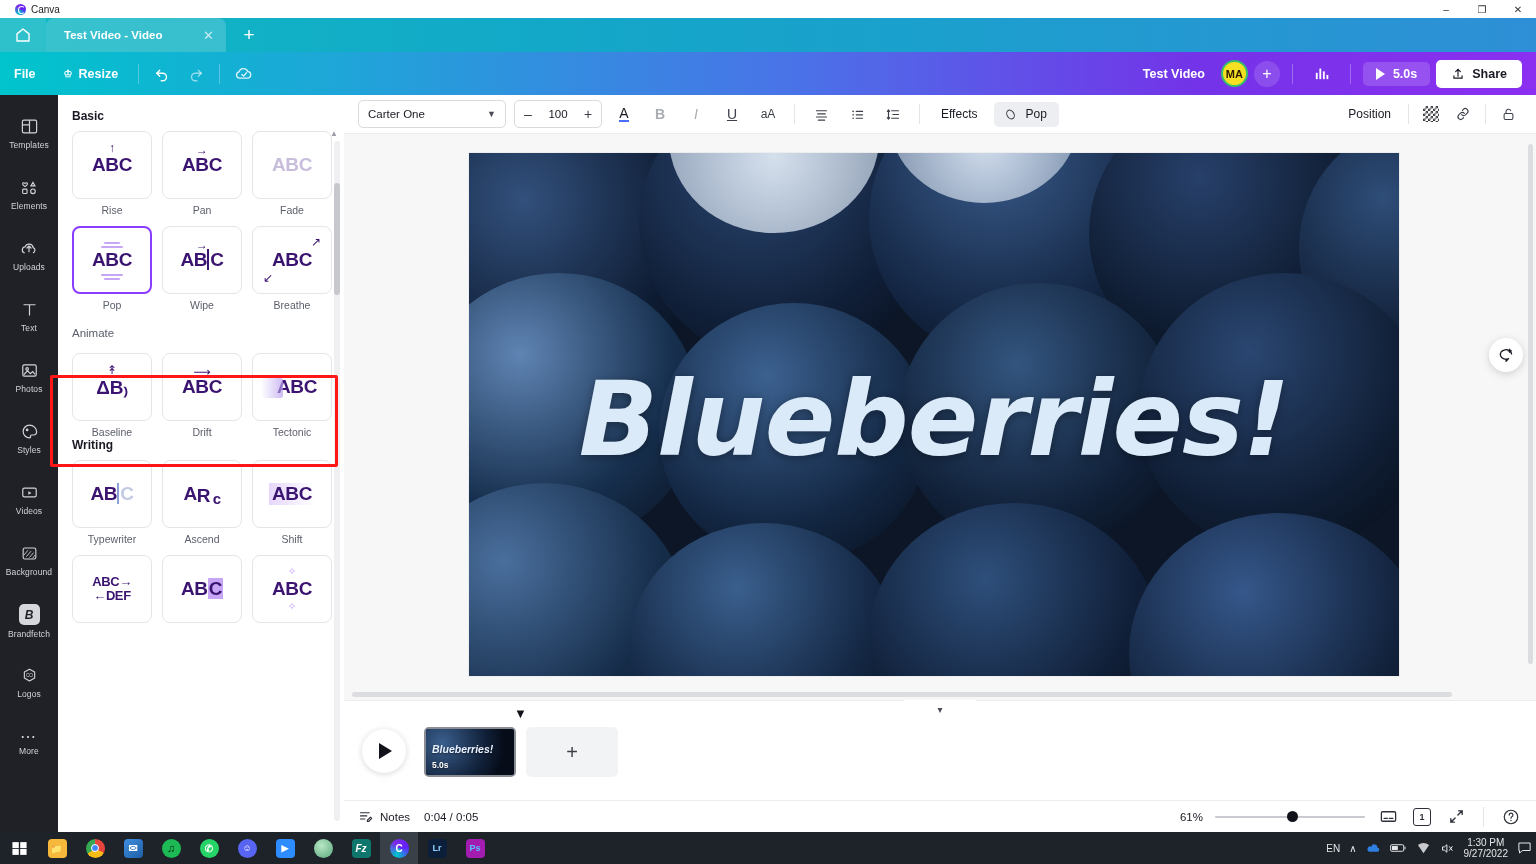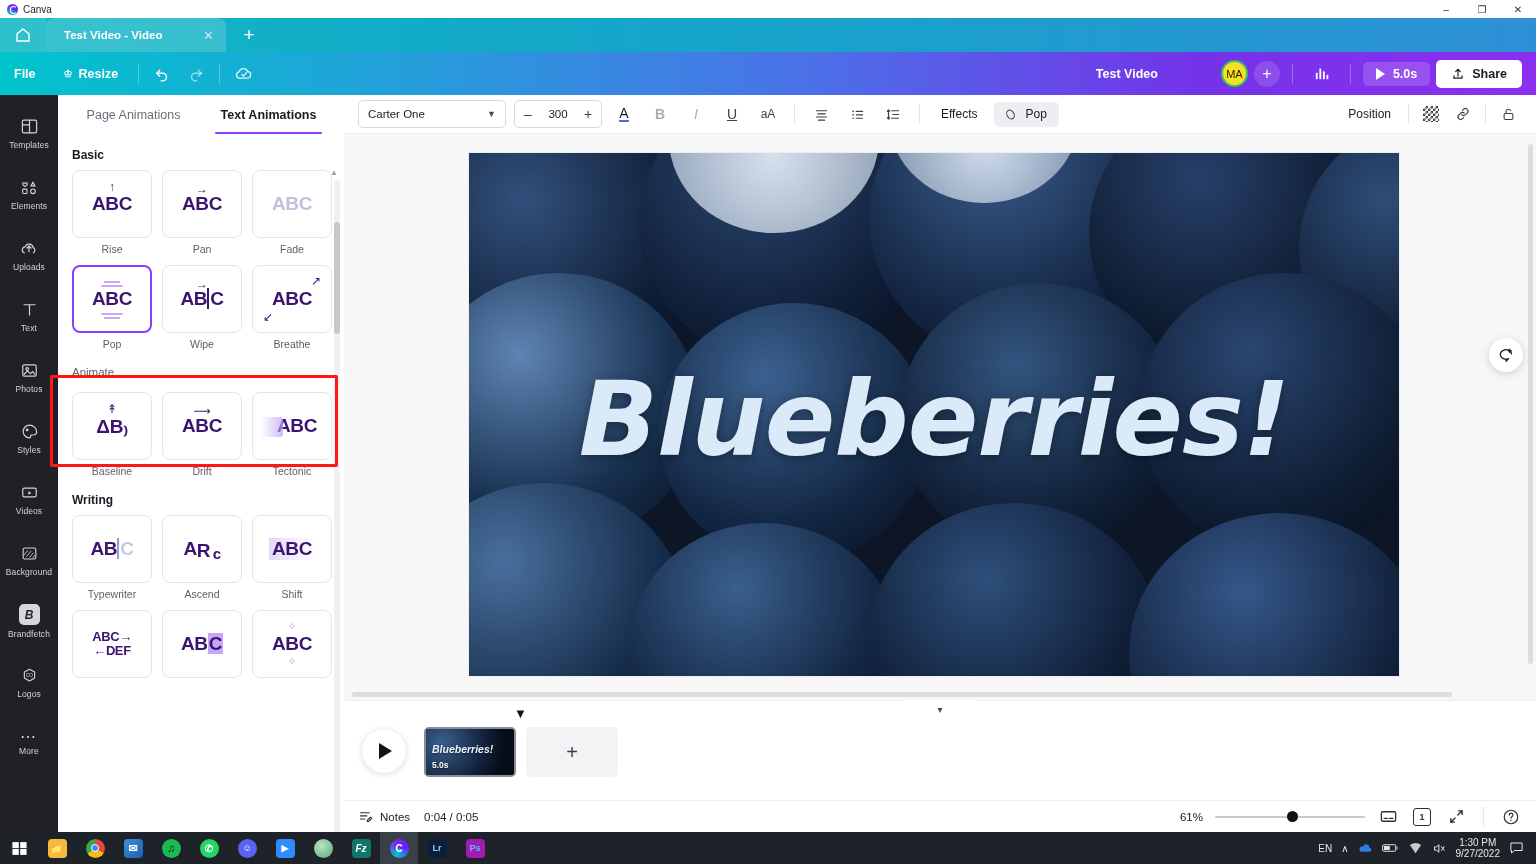--- a/index.html
+++ b/index.html
@@ -9,21 +9,21 @@
     font-family: "Liberation Sans", sans-serif;
     background: #1b1f23;
   }
   #app { position: relative; width: 1536px; height: 864px; }
 
   
   .winbar {
     position: absolute; left: 0; top: 0; width: 1536px; height: 18px;
     background: #ffffff; display: flex; align-items: center;
   }
-  .winbar-left { display: flex; align-items: center; gap: 5px; padding-left: 7px; }
+  .winbar-left { display: flex; align-items: center; gap: 5px; padding-left: 15px; }
   .canva-logo {
     width: 11px; height: 11px; border-radius: 50%;
     background: conic-gradient(from 200deg, #00c4cc, #7d2ae8, #6420ff, #00c4cc);
     position: relative;
   }
   .canva-logo::after {
     content: ""; position: absolute; left: 3px; top: 2.5px;
     width: 5px; height: 6px; border: 1.4px solid #fff; border-radius: 50%;
     border-right-color: transparent;
   }
@@ -63,24 +63,23 @@
   }
   .hdr-item { font-size: 12.5px; font-weight: bold; color: #fff; display:flex; align-items:center; gap:6px; }
   .hdr-left { display: flex; align-items: center; }
   .hdr-left .hdr-item { padding: 6px 14px; border-radius: 5px; }
   .sep-v { width: 1px; height: 20px; background: rgba(255,255,255,0.28); margin: 0 6px; }
   .icon-btn { display:flex; align-items:center; justify-content:center; padding:5px 8px; border-radius:5px; }
   .hdr-right { margin-left: auto; display: flex; align-items: center; gap: 6px; padding-right: 14px; }
   .doc-name { font-size: 12.5px; font-weight: bold; color:#fff; padding: 5px 10px; border-radius: 5px; }
   .avatar {
     width: 27px; height: 27px; border-radius: 50%; background: #f5e122;
-    color: #2b1a00; font-size: 11px; font-weight: normal;
+    color: #2b1a00; font-size: 11px; font-weight: bold;
     display: flex; align-items: center; justify-content: center;
     border: 2px solid #36c06a;
-    margin-left: 47px;
   }
   .plus-btn {
     width: 26px; height: 26px; border-radius: 50%; display:flex;
     align-items:center; justify-content:center; font-size:16px; font-weight:300;
     background: rgba(255,255,255,0.14); color:#fff;
   }
   .play-pill {
     display:flex; align-items:center; gap:8px; background: rgba(255,255,255,0.16);
     padding: 5px 13px; border-radius: 5px; font-size: 12.5px; font-weight: bold;
   }
@@ -302,21 +301,21 @@
 
   
   .taskbar {
     position:absolute; left:0; bottom:0; width:1536px; height:32px;
     background:#1d2328; display:flex; align-items:center;
   }
   .tb-ico { width:38px; height:32px; display:flex; align-items:center; justify-content:center; }
   .tb-ico.active { background:#3a4047; }
   .sq { width:19px; height:19px; border-radius:4px; display:flex; align-items:center;
         justify-content:center; font-size:10px; font-weight:bold; color:#fff; }
-  .tray { margin-left:auto; display:flex; align-items:center; gap:9px; padding-right:12px; color:#e6e8ea; font-size:10px; }
+  .tray { margin-left:auto; display:flex; align-items:center; gap:9px; padding-right:4px; color:#e6e8ea; font-size:10px; }
   .clock { text-align:center; line-height:1.15; font-size:10px; color:#e6e8ea; }
 </style>
 </head>
 <body>
 
 <div id="app">
 
   <div class="winbar">
     <div class="winbar-left">
       <div class="canva-logo"></div>
@@ -471,24 +470,20 @@
       </svg>
       <span class="rail-label">Logos</span>
     </div>
     <div class="rail-item">
       <span style="color:#d2d4d8;font-size:16px;letter-spacing:2px;line-height:10px">⋯</span>
       <span class="rail-label">More</span>
     </div>
   </div>
 
   <div class="panel">
-    <div class="panel-tabs">
-      <div class="ptab">Page Animations</div>
-      <div class="ptab active">Text Animations</div>
-    </div>
 
     <div class="panel-scroll">
       <div class="sec-title">Basic</div>
 
       <div class="grid3">
         <div class="anim-cell">
           <div class="anim-tile">
             <span class="arrow-n">↑</span>
             <span class="abc">ABC</span>
           </div>
@@ -560,21 +555,21 @@
         </div>
         <div class="anim-cell">
           <div class="anim-tile">
             <span class="abc" style="position:relative;left:5px">ABC</span>
             <span style="position:absolute;left:8px;top:24px;width:22px;height:20px;background:linear-gradient(90deg,rgba(200,180,245,0),rgba(190,165,240,.75));border-radius:3px"></span>
           </div>
           <span class="anim-label">Tectonic</span>
         </div>
       </div>
 
-      <div class="sec-title" style="margin-top:16px">Writing</div>
+      <div class="sec-title" style="margin-top:0">Writing</div>
 
       <div class="grid3">
         <div class="anim-cell">
           <div class="anim-tile">
             <span class="abc">AB<span style="border-left:2px solid #8ca0d8;padding-left:1px;color:#c2cbe3">C</span></span>
           </div>
           <span class="anim-label">Typewriter</span>
         </div>
         <div class="anim-cell">
           <div class="anim-tile">
@@ -623,21 +618,21 @@
 
   <div class="annot"></div>
 
   <div class="toolbar">
     <div class="font-select">
       <span>Carter One</span>
       <span class="chev">▼</span>
     </div>
     <div class="size-group">
       <div class="size-btn">–</div>
-      <div class="size-val">300</div>
+      <div class="size-val">100</div>
       <div class="size-btn">+</div>
     </div>
     <div class="tb-btn">
       <span style="border-bottom:2.5px solid #4a6ef5;line-height:13px;font-size:14px;color:#1a1a24">A</span>
     </div>
     <div class="tb-btn dim">
         <b>B</b>
       </div>
     <div class="tb-btn dim">
         <i>I</i>

